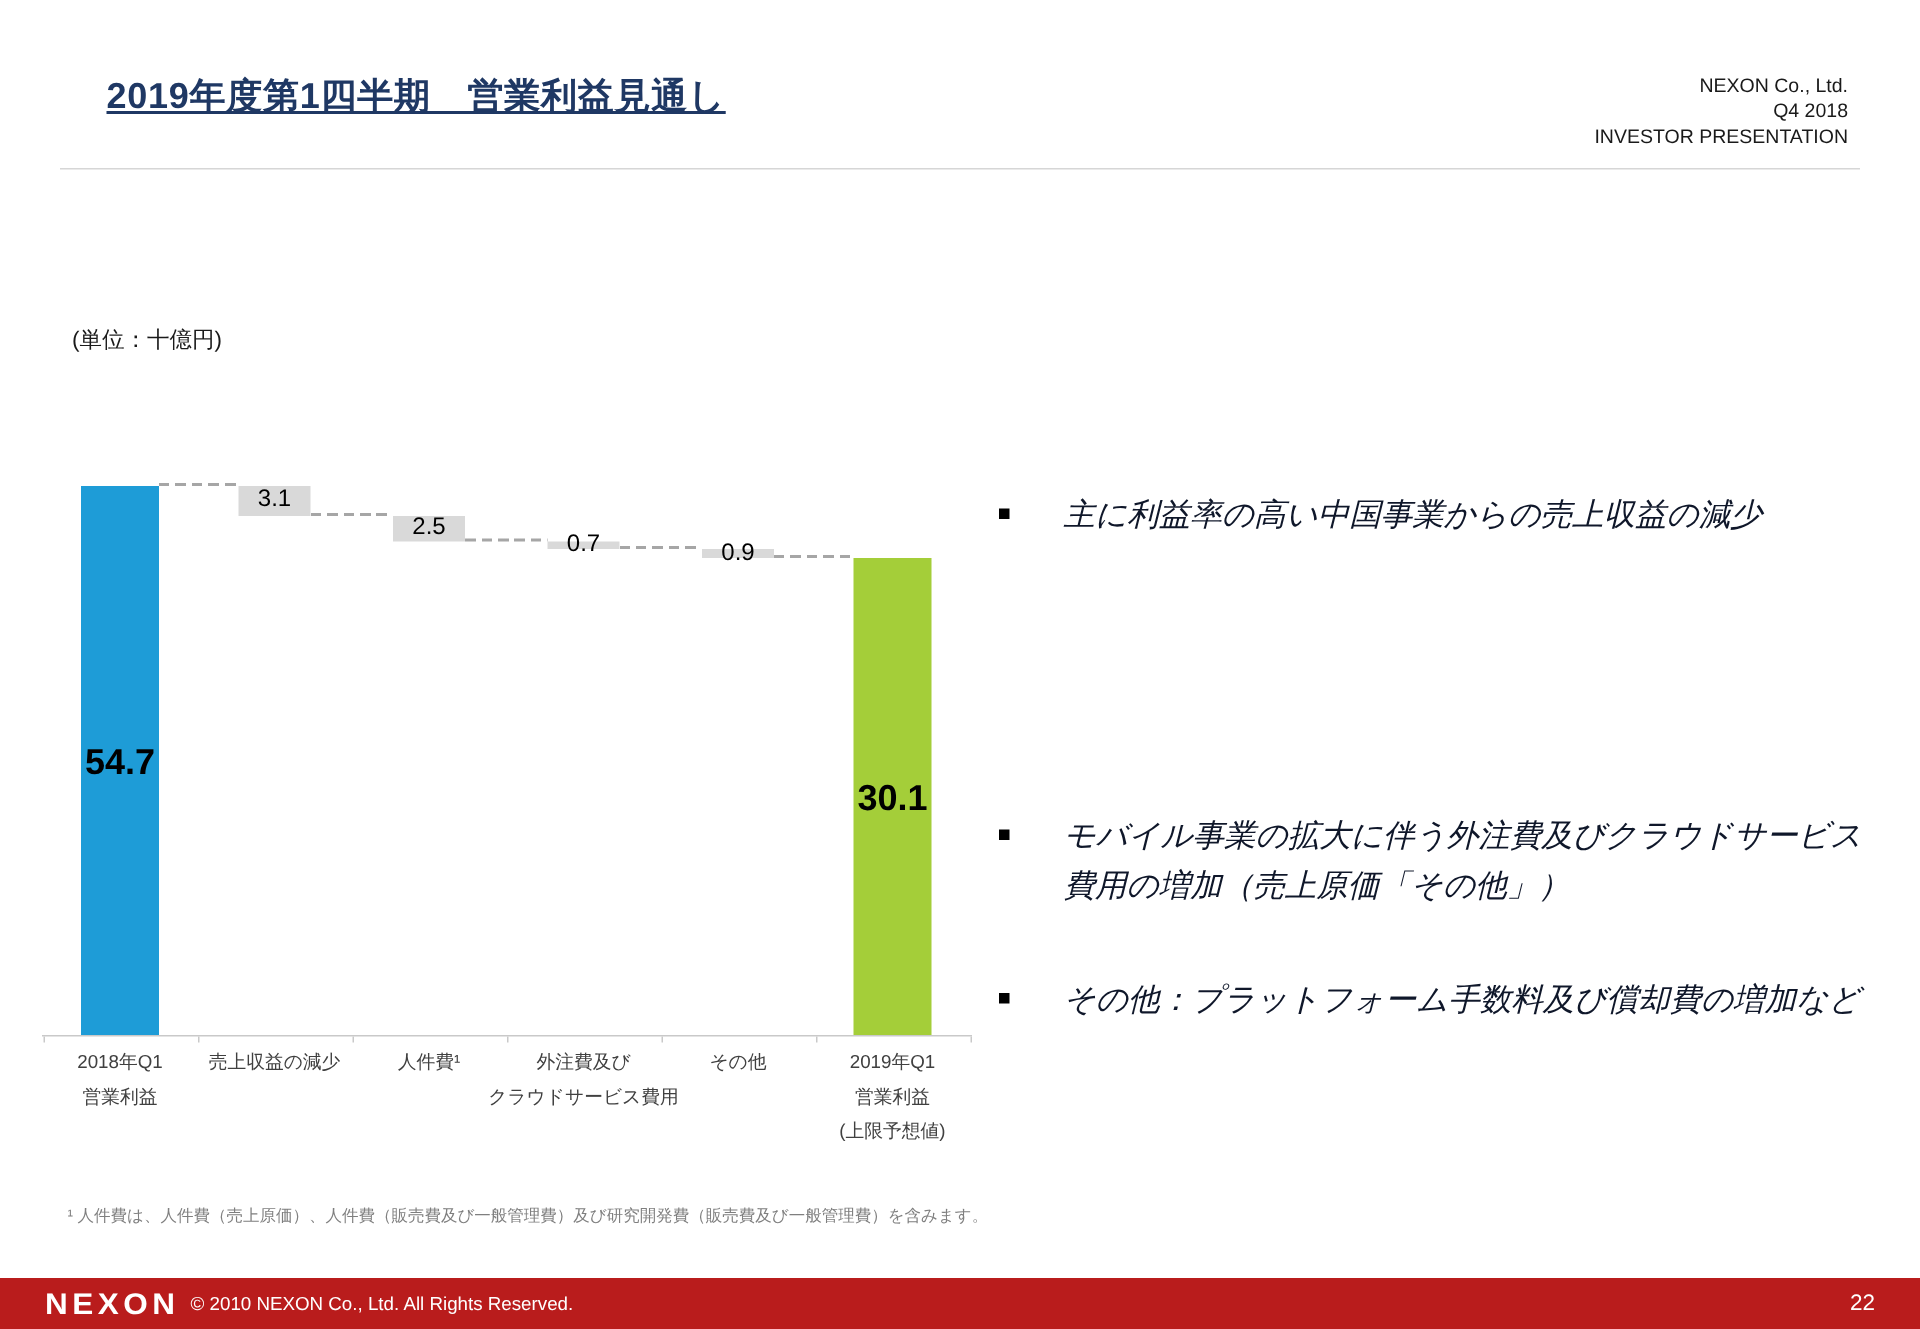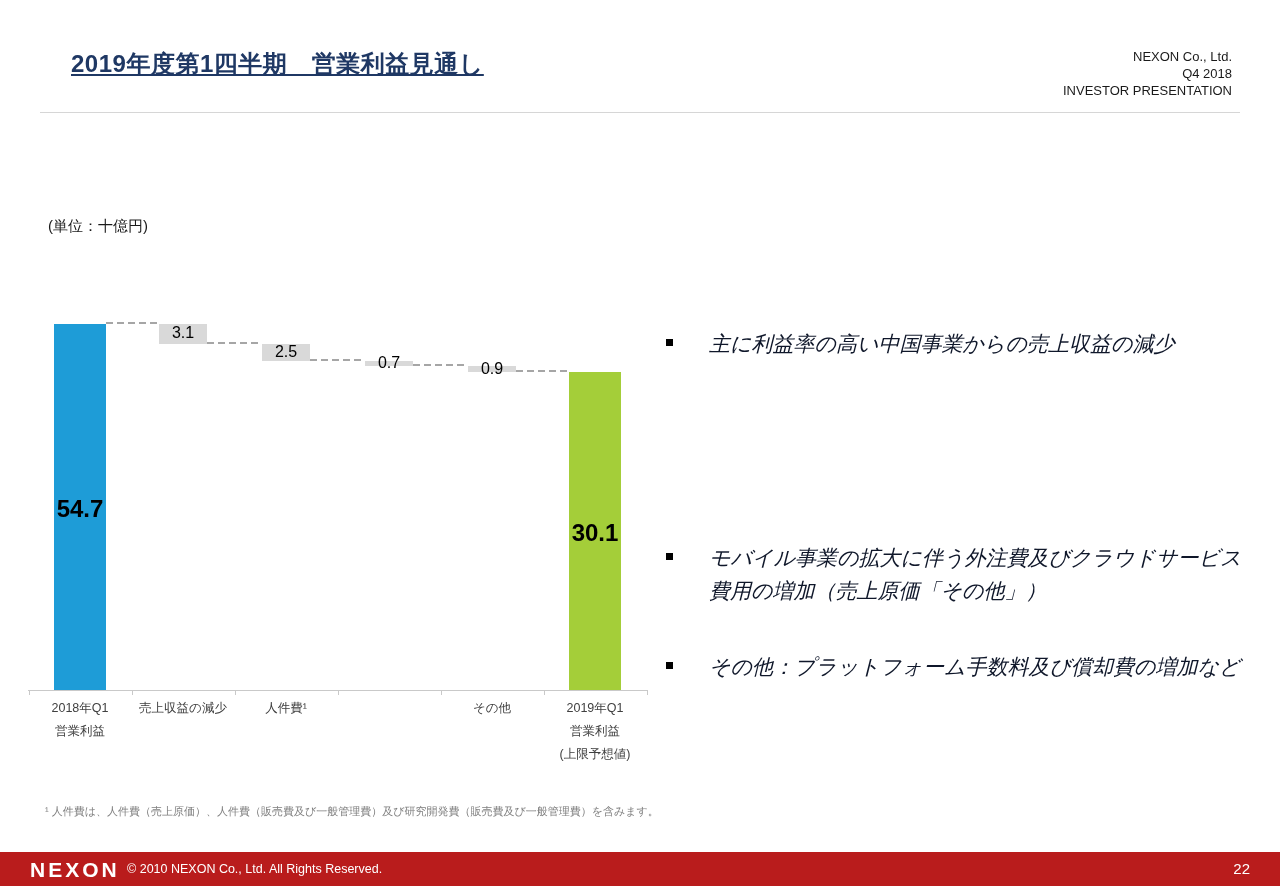--- a/index.html
+++ b/index.html
@@ -210,20 +210,24 @@
       </div>
       <div class="wf-bar" style="left: 262px; top: 344.28px; width: 48px; height: 16.75px; background: rgb(217, 217, 217);"></div>
       <div class="wf-label-delta" style="left: 246px; width: 80px; top: 343.155px;">2.5</div>
       <div class="wf-connector" style="left: 310px; width: 55px; top: 359.03px;"></div>
       <div class="wf-cat" style="left: 216px; top: 697px;">
         <div>人件費¹</div>
       </div>
       <div class="wf-bar" style="left: 365px; top: 361.03px; width: 48px; height: 5.36px; background: rgb(217, 217, 217);"></div>
       <div class="wf-label-delta" style="left: 349px; width: 80px; top: 354.21px;">0.7</div>
       <div class="wf-connector" style="left: 413px; width: 55px; top: 364.39px;"></div>
+      <div class="wf-cat" style="left: 319px; top: 697px;">
+        <div>外注費及び</div>
+        <div>クラウドサービス費用</div>
+      </div>
       <div class="wf-bar" style="left: 468px; top: 366.39px; width: 48px; height: 6.03px; background: rgb(217, 217, 217);"></div>
       <div class="wf-label-delta" style="left: 452px; width: 80px; top: 359.905px;">0.9</div>
       <div class="wf-connector" style="left: 516px; width: 53px; top: 370.42px;"></div>
       <div class="wf-cat" style="left: 422px; top: 697px;">
         <div>その他</div>
       </div>
       <div class="wf-bar" style="left: 569px; top: 372.42px; width: 52px; height: 317.58px; background: rgb(164, 206, 57);"></div>
       <div class="wf-label-total" style="left: 555px; width: 80px; top: 519.21px;">30.1</div>
       <div class="wf-cat" style="left: 525px; top: 697px;">
         <div>2019年Q1</div>

